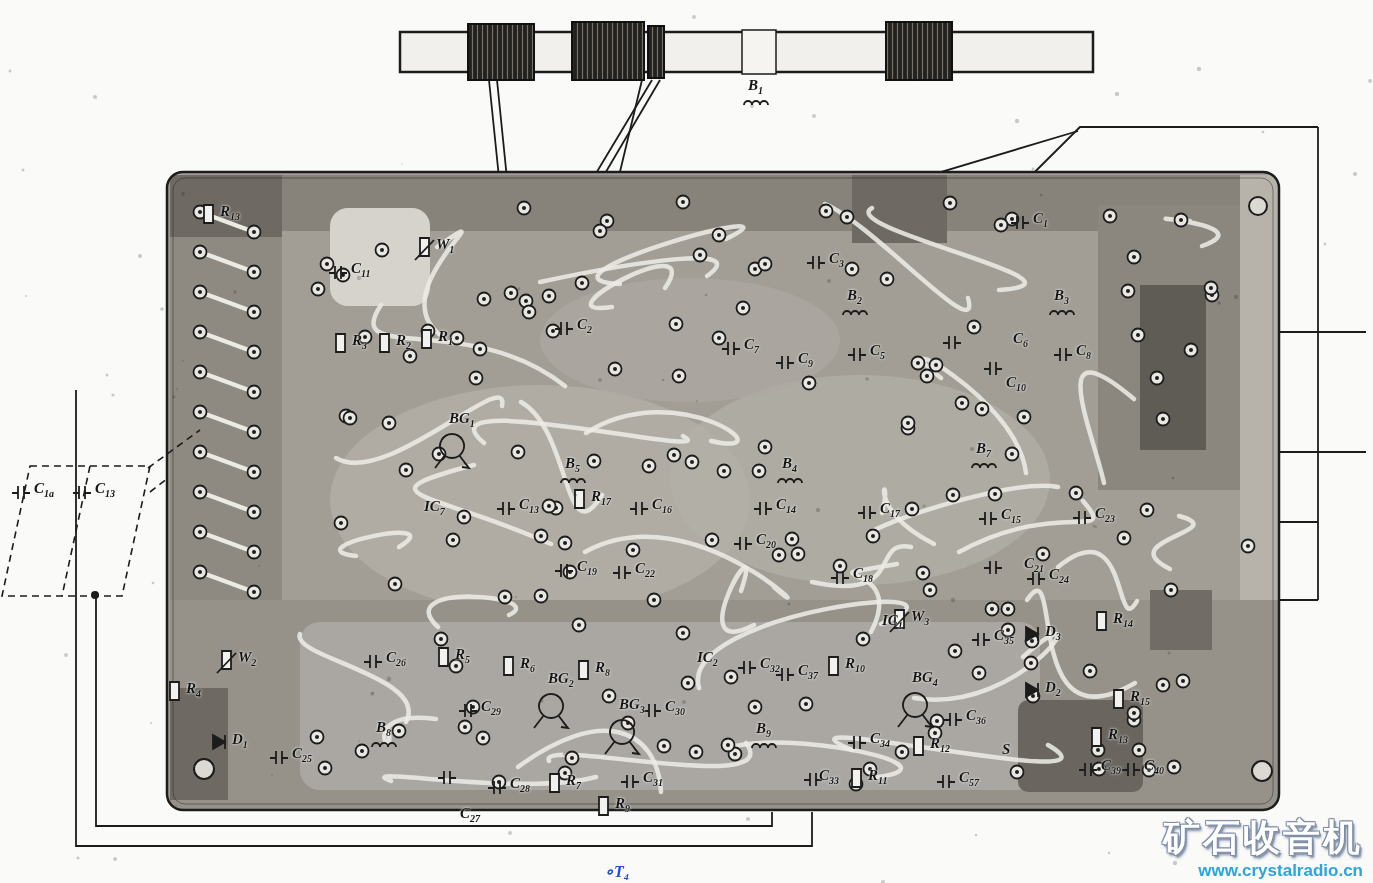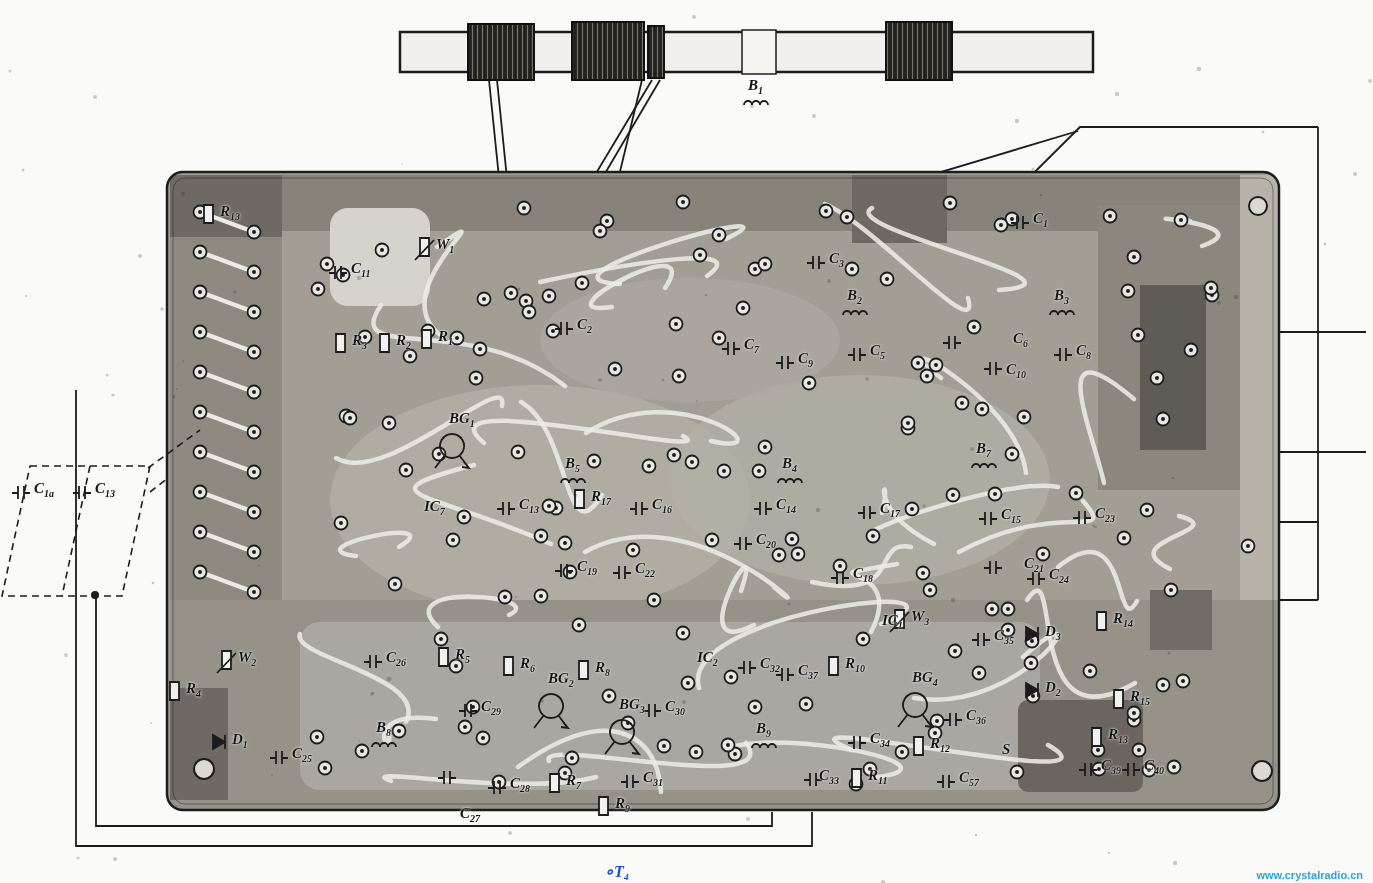--- a/index.html
+++ b/index.html
@@ -9,21 +9,21 @@
   #labels{position:absolute;left:0;top:0;width:100%;height:100%;pointer-events:none;}
   .lbl{position:absolute;font:italic bold 15px "Liberation Serif",serif;color:#141414;
        white-space:nowrap;line-height:1;
        text-shadow:0 0 3px rgba(248,248,246,.9),0 0 1px rgba(248,248,246,.95);}
   .lbl sub{font-size:10px;font-style:italic;}
   #caption{position:absolute;left:604px;top:862px;font:italic bold 16px "Liberation Serif",serif;color:#1d4ed8;}
   #wm{position:absolute;right:10px;bottom:2px;text-align:right;font-family:"Liberation Sans",sans-serif;}
   #wm-title{font-size:37px;font-weight:bold;color:#ffffff;letter-spacing:3px;
             text-shadow:0 0 2px #55688a,2px 2px 0 #8c9ab1,-1px -1px 0 #8c9ab1,
                         1px -1px 0 #8c9ab1,-1px 1px 0 #8c9ab1,2px 3px 3px #6d7e99;}
-  #wm-url{font-size:11px;font-weight:bold;margin-top:-2px;}
+  #wm-url{font-size:17px;font-weight:bold;margin-top:-2px;}
 </style>
 </head>
 <body>
 
 <div id="fig">
 
   <svg id="art" width="1373" height="883" viewBox="0 0 1373 883">
     <defs>
       <pattern id="coilp" width="5" height="10" patternUnits="userSpaceOnUse">
         <rect width="5" height="10" fill="#23211d"></rect>
@@ -647,21 +647,21 @@
       <span class="lbl" style="left: 438px; top: 329px;">R<sub>1</sub></span>
       <span class="lbl" style="left: 577px; top: 317px;">C<sub>2</sub></span>
       <span class="lbl" style="left: 829px; top: 251px;">C<sub>3</sub></span>
       <span class="lbl" style="left: 847px; top: 288px;">B<sub>2</sub></span>
       <span class="lbl" style="left: 1033px; top: 211px;">C<sub>1</sub></span>
       <span class="lbl" style="left: 1054px; top: 288px;">B<sub>3</sub></span>
       <span class="lbl" style="left: 744px; top: 337px;">C<sub>7</sub></span>
       <span class="lbl" style="left: 798px; top: 351px;">C<sub>9</sub></span>
       <span class="lbl" style="left: 870px; top: 343px;">C<sub>5</sub></span>
       <span class="lbl" style="left: 965px; top: 331px; margin-left: 48px;">C<sub>6</sub></span>
-      <span class="lbl" style="left: 1006px; top: 362px;">C<sub>10</sub></span>
+      <span class="lbl" style="left: 1006px; top: 375px;">C<sub>10</sub></span>
       <span class="lbl" style="left: 1076px; top: 343px;">C<sub>8</sub></span>
       <span class="lbl" style="left: 449px; top: 411px;">BG<sub>1</sub></span>
       <span class="lbl" style="left: 424px; top: 499px;">IC<sub>7</sub></span>
       <span class="lbl" style="left: 565px; top: 456px;">B<sub>5</sub></span>
       <span class="lbl" style="left: 591px; top: 489px;">R<sub>17</sub></span>
       <span class="lbl" style="left: 519px; top: 497px;">C<sub>13</sub></span>
       <span class="lbl" style="left: 652px; top: 497px;">C<sub>16</sub></span>
       <span class="lbl" style="left: 782px; top: 456px;">B<sub>4</sub></span>
       <span class="lbl" style="left: 776px; top: 497px;">C<sub>14</sub></span>
       <span class="lbl" style="left: 976px; top: 441px;">B<sub>7</sub></span>
@@ -715,15 +715,16 @@
       <span class="lbl" style="left: 1002px; top: 742px;">S</span>
       <span class="lbl" style="left: 1108px; top: 727px;">R<sub>13</sub></span>
       <span class="lbl" style="left: 959px; top: 770px;">C<sub>57</sub></span>
       <span class="lbl" style="left: 1101px; top: 758px;">C<sub>39</sub></span>
       <span class="lbl" style="left: 1144px; top: 758px;">C<sub>40</sub></span>
     </div>
 
   <div id="caption">∘T₄</div>
 
   <div id="wm">
+    <div id="wm-title">矿石收音机</div>
     <div id="wm-url" style="color: rgb(42, 165, 222);">www.crystalradio.cn</div>
   </div>
 </div>
 
 </body></html>

